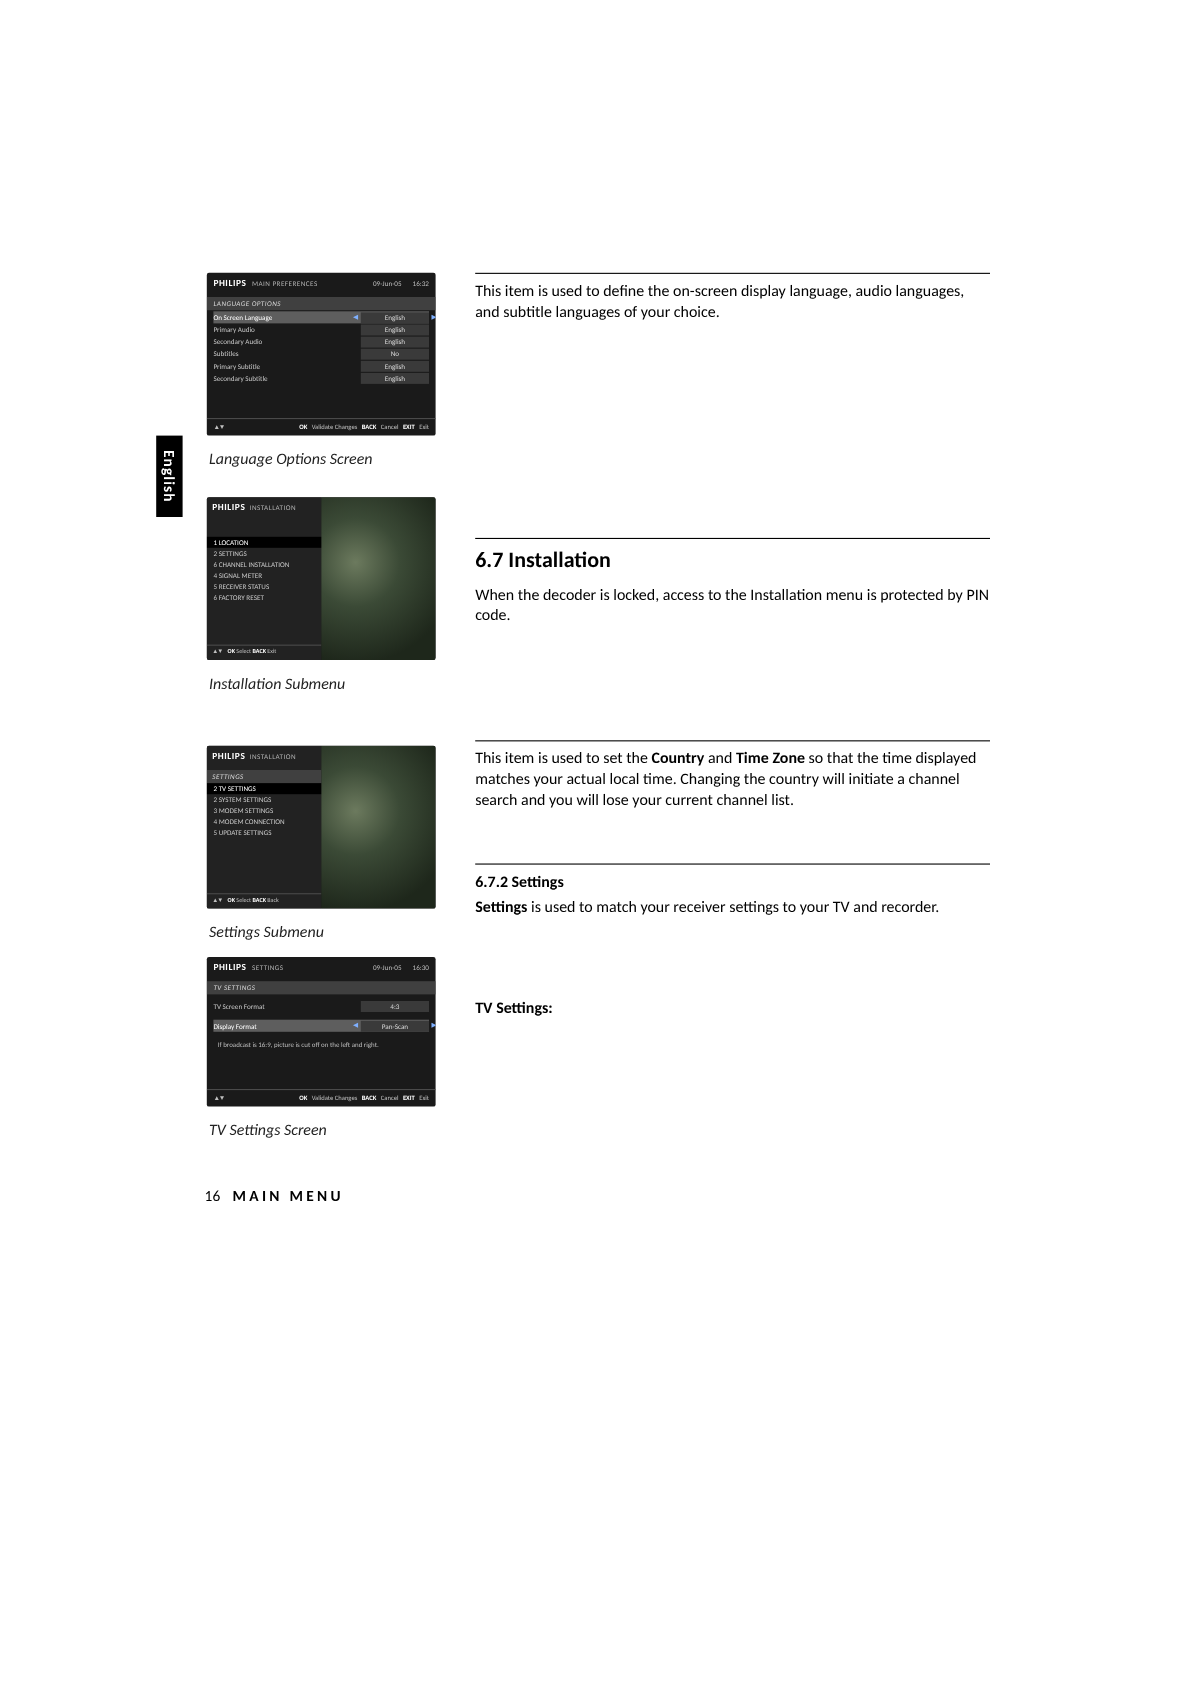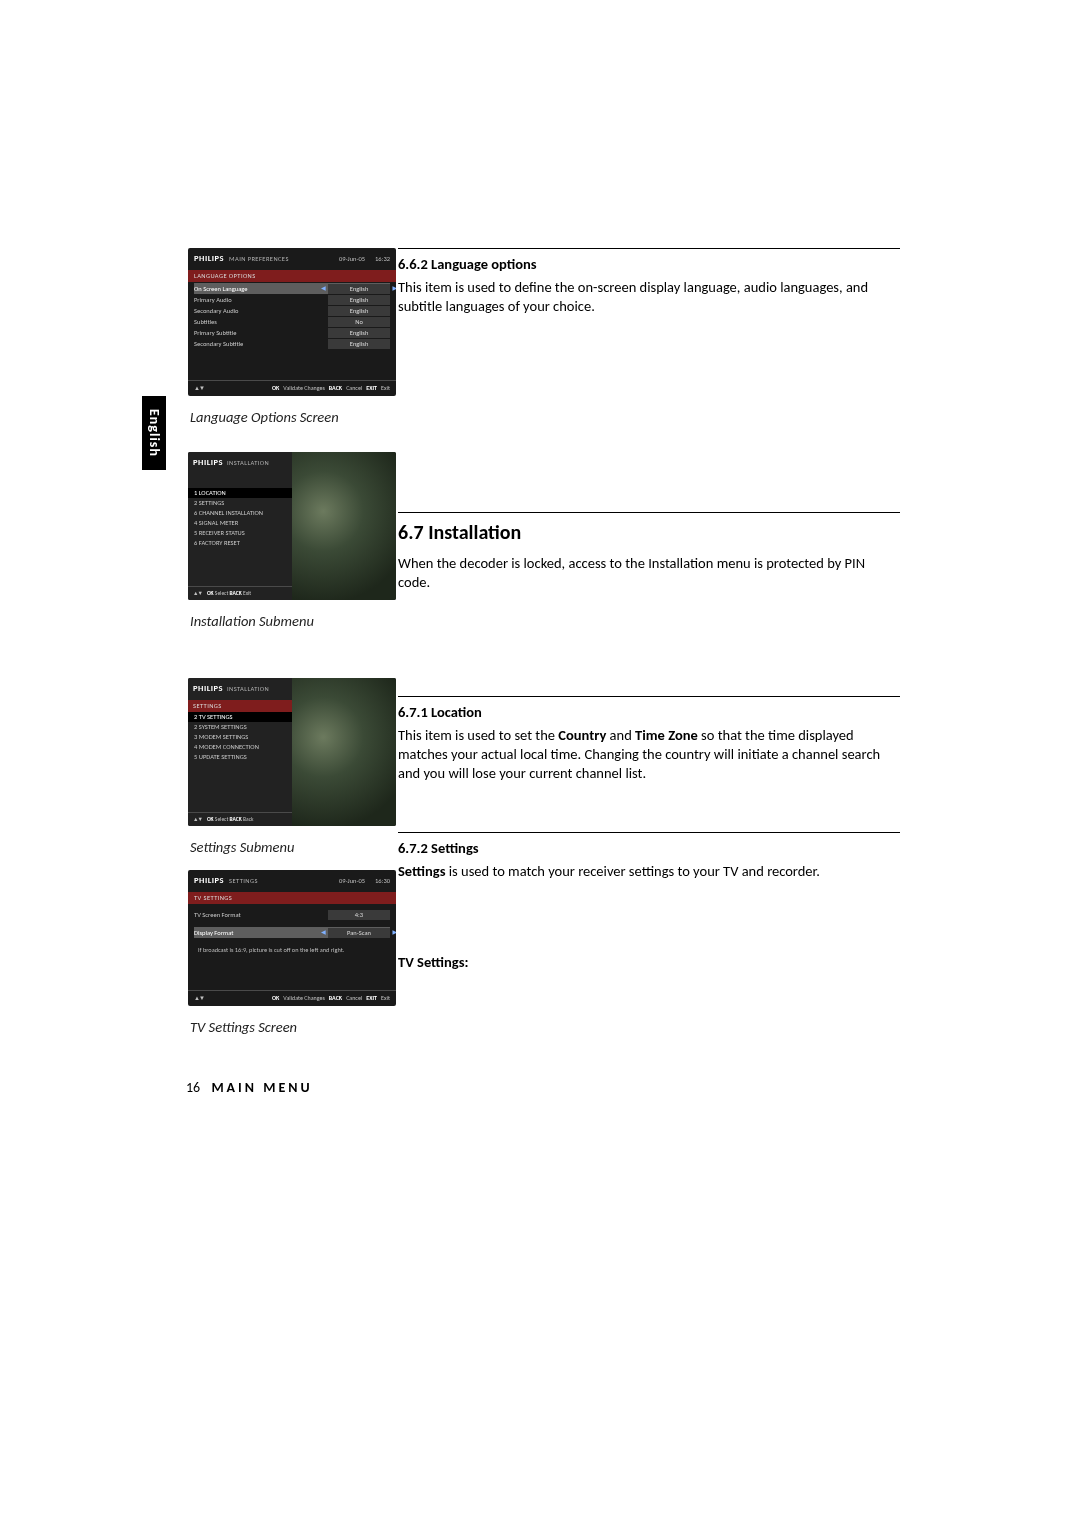--- a/index.html
+++ b/index.html
@@ -30,21 +30,21 @@
     color: #fff;
     font-weight: bold;
     font-size: 14px;
     display: flex;
     align-items: center;
     justify-content: center;
     writing-mode: vertical-rl;
     letter-spacing: 1px;
   }
 
-  .cols { display: flex; }
+  .cols { display: flex; gap: 34px; }
   .left  { width: 210px; flex-shrink: 0; }
   .right { flex: 1; }
 
   .shot {
     width: 208px;
     background: #1a1a1a;
     color: #c8c8c8;
     font-size: 7.3px;
     position: relative;
     border-radius: 2px;
@@ -54,25 +54,26 @@
     display: flex;
     align-items: baseline;
     padding: 5px 6px 7px 6px;
     gap: 5px;
   }
   .brand { font-weight: bold; color: #fff; font-size: 8.5px; letter-spacing: 0.5px; }
   .crumb { color: #b0b0b0; font-size: 6.5px; letter-spacing: 0.4px; }
   .stamp { margin-left: auto; color: #bfbfbf; font-size: 6.5px; display: flex; gap: 10px; }
 
   .sect {
-    background: #7f1d1d;
+    background: #404040;
     color: #d8d8d8;
     padding: 2px 6px;
     font-size: 6.5px;
     letter-spacing: 0.4px;
+    font-style: italic;
   }
   .rows { padding: 1px 6px 0 6px; }
   .row { display: flex; height: 11px; align-items: center; }
   .row.sel { background: #5e5e5e; }
   .row .lbl { flex: 1; color: #c7c7c7; font-size: 6.5px; }
   .row .val { width: 62px; text-align: center; background: #3a3a3a; color: #d8d8d8; font-size: 6.5px; position: relative; padding: 1px 0; }
   .row.sel .lbl { color: #fff; }
   .arrL, .arrR { position: absolute; top: 0; font-size: 6px; color: #7fb0ff; }
   .arrL { left: -7px; }
   .arrR { right: -7px; }
@@ -297,33 +298,31 @@
             <span>Exit</span>
         </div>
       </div>
       <div class="caption">TV Settings Screen</div>
 
     </div>
 
     <div class="right body">
 
       <div class="rule"></div>
-      <div class="sec-h">6.6.2   Language options</div>
       <p>This item is used to define the on-screen display language, audio languages, and subtitle languages of your choice.</p>
 
       <div class="sp-l"></div>
 
       <div class="rule"></div>
       <div class="sec-major">6.7   Installation</div>
       <p>When the decoder is locked, access to the Installation menu is protected by PIN code.</p>
 
       <div style="height:100px"></div>
 
       <div class="rule"></div>
-      <div class="sec-h">6.7.1   Location</div>
       <p><span>This item is used to set the </span><b>Country</b><span> and </span><b>Time Zone</b><span> so that the time displayed matches your actual local time. Changing the country will initiate a channel search and you will lose your current channel list.</span></p>
 
       <div class="sp-m"></div>
 
       <div class="rule"></div>
       <div class="sec-h">6.7.2   Settings</div>
       <p><b>Settings</b><span> is used to match your receiver settings to your TV and recorder.</span></p>
 
       <div class="sp-m"></div>
 

